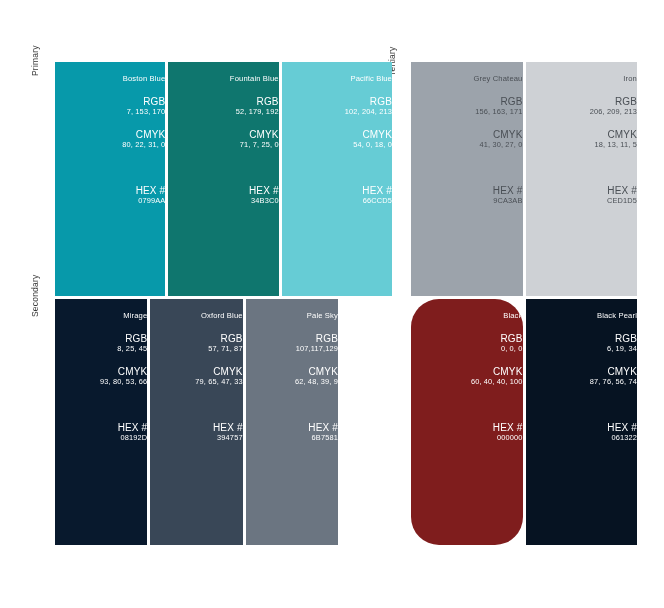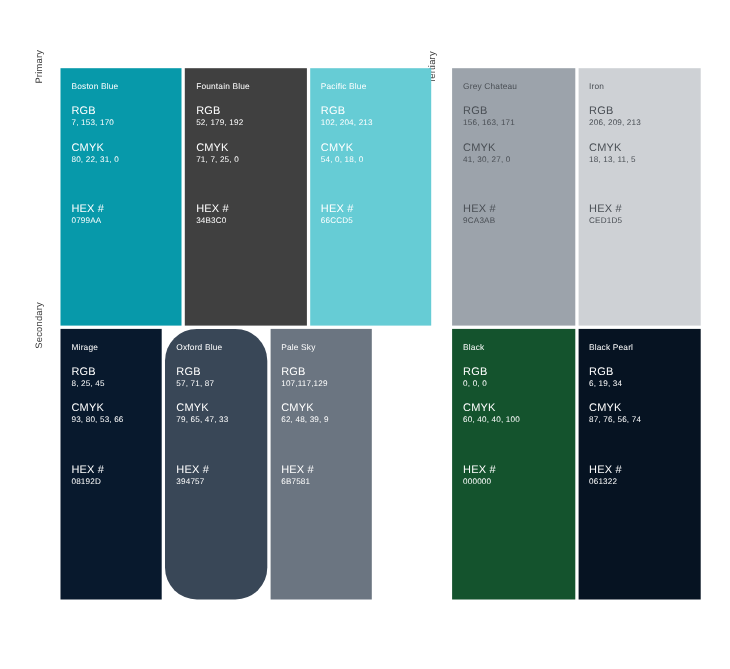--- a/index.html
+++ b/index.html
@@ -8,20 +8,21 @@
     height: 608px;
     background: #ffffff;
     font-family: "Liberation Sans", sans-serif;
     overflow: hidden;
   }
   #palette-page {
     position: relative;
     width: 664px;
     height: 608px;
     background: #ffffff;
+    text-align: right;
   }
 
   
   .group-label {
     position: absolute;
     font-size: 8.5px;
     color: #3a3a3a;
     letter-spacing: 0.2px;
     white-space: nowrap;
     transform-origin: left bottom;
@@ -101,21 +102,21 @@
         </div>
         <div class="field">
           <span class="f-label">CMYK</span>
           <span class="f-value">80, 22, 31, 0</span>
         </div>
         <div class="field">
           <span class="f-label">HEX #</span>
           <span class="f-value">0799AA</span>
         </div>
       </div>
-      <div class="swatch tone-light" style="background: #404040;">
+      <div class="swatch tone-light" style="background: #0f766e;">
         <span class="sw-name">Fountain Blue</span>
         <div class="field">
           <span class="f-label">RGB</span>
           <span class="f-value">52, 179, 192</span>
         </div>
         <div class="field">
           <span class="f-label">CMYK</span>
           <span class="f-value">71, 7, 25, 0</span>
         </div>
         <div class="field">
@@ -149,21 +150,21 @@
         </div>
         <div class="field">
           <span class="f-label">CMYK</span>
           <span class="f-value">93, 80, 53, 66</span>
         </div>
         <div class="field">
           <span class="f-label">HEX #</span>
           <span class="f-value">08192D</span>
         </div>
       </div>
-      <div class="swatch tone-light" style="background: rgb(57, 71, 87); border-radius: 29px;">
+      <div class="swatch tone-light" style="background: rgb(57, 71, 87);">
         <span class="sw-name">Oxford Blue</span>
         <div class="field">
           <span class="f-label">RGB</span>
           <span class="f-value">57, 71, 87</span>
         </div>
         <div class="field">
           <span class="f-label">CMYK</span>
           <span class="f-value">79, 65, 47, 33</span>
         </div>
         <div class="field">
@@ -215,21 +216,21 @@
           <span class="f-value">18, 13, 11, 5</span>
         </div>
         <div class="field">
           <span class="f-label">HEX #</span>
           <span class="f-value">CED1D5</span>
         </div>
       </div>
     </div>
 
   <div class="band" id="band-right-bottom">
-      <div class="swatch tone-light" style="background: #14532d;">
+      <div class="swatch tone-light" style="background: #7f1d1d; border-radius: 28px;">
         <span class="sw-name">Black</span>
         <div class="field">
           <span class="f-label">RGB</span>
           <span class="f-value">0, 0, 0</span>
         </div>
         <div class="field">
           <span class="f-label">CMYK</span>
           <span class="f-value">60, 40, 40, 100</span>
         </div>
         <div class="field">

